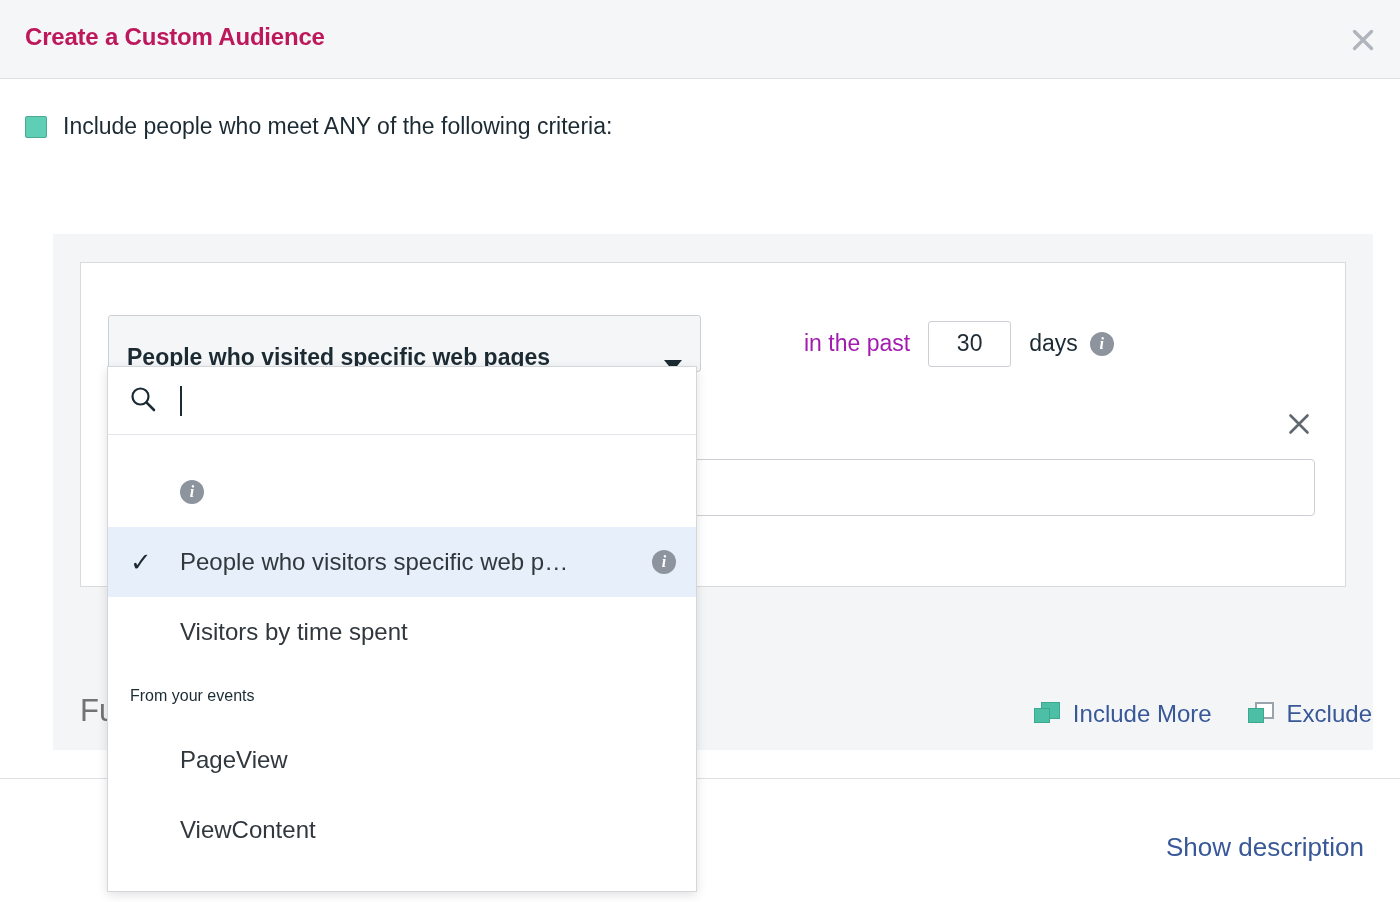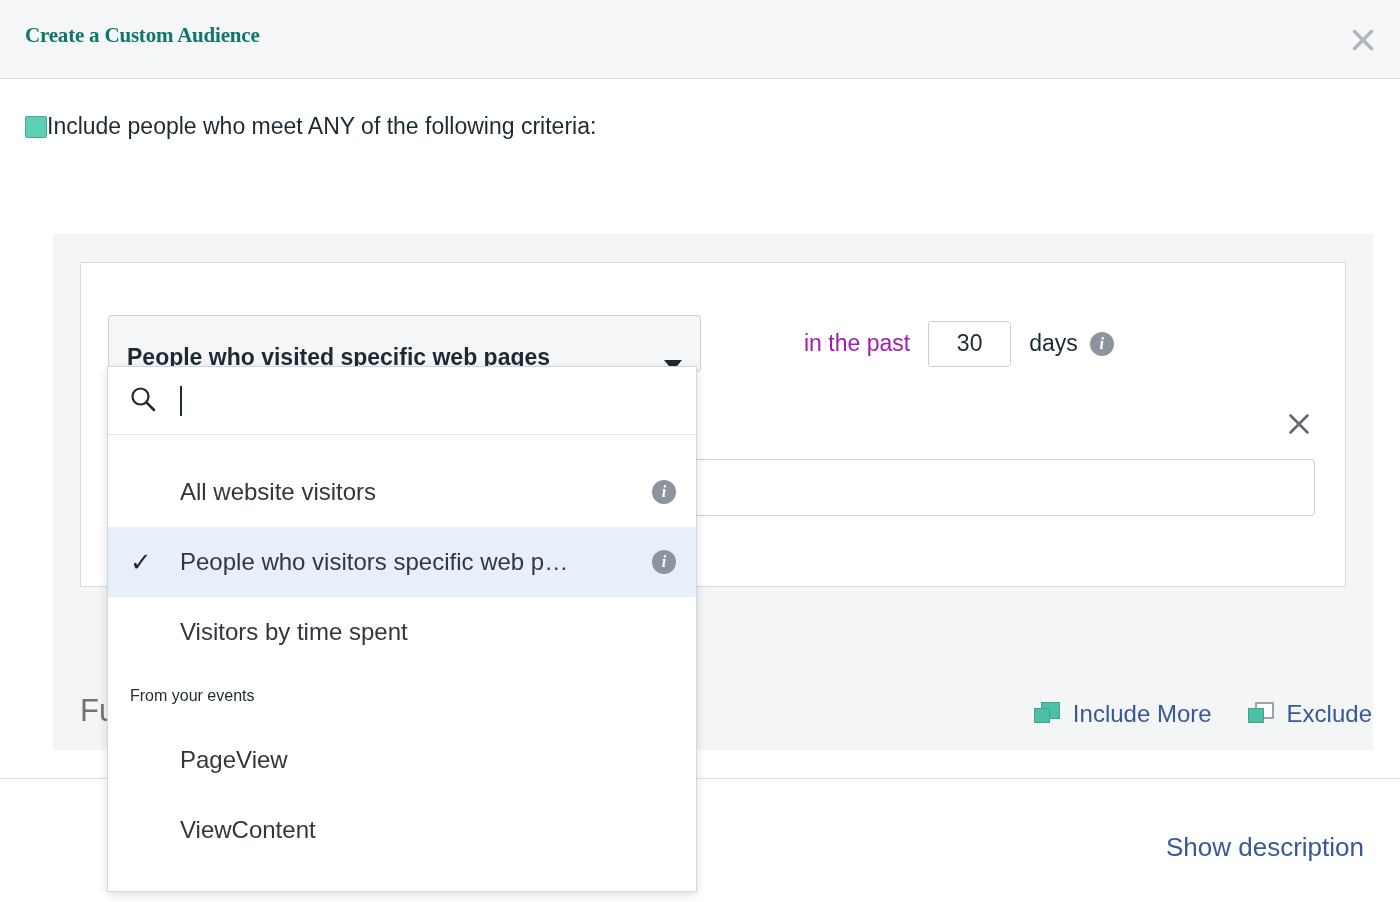--- a/index.html
+++ b/index.html
@@ -23,25 +23,24 @@
     width: 1400px;
     height: 79px;
     background: #f5f6f7;
     border-bottom: 1px solid #dddfe2;
     box-sizing: border-box;
   }
   .modal-title {
     position: absolute;
     left: 25px;
     top: 23px;
-    font-size: 21px;
+    font-size: 24px;
     font-weight: bold;
-    color: #0f766e;
+    color: #be185d;
     letter-spacing: -0.2px;
-    font-family: Liberation Serif, serif;
   }
   .close-btn {
     position: absolute;
     right: 18px;
     top: 21px;
     width: 38px;
     height: 38px;
     cursor: pointer;
     display: flex;
     align-items: center;
@@ -69,21 +68,21 @@
   .include-swatch {
     width: 22px;
     height: 22px;
     background: #5ecfb4;
     border: 1px solid #4aa893;
     box-sizing: border-box;
     border-radius: 2px;
     flex: none;
   }
   .include-label {
-    margin-left: 0;
+    margin-left: 16px;
     font-size: 23px;
     color: #1c2b33;
     white-space: nowrap;
   }
 
   
   .criteria-panel {
     position: absolute;
     left: 53px;
     top: 154px;
@@ -463,21 +462,20 @@
     <span class="dd-caret-wrap">
       <span class="dd-caret"></span>
     </span>
   </div>
 
   <div class="dd-list">
     <div class="dd-spacer"></div>
 
     <div class="dd-item">
       <span class="dd-check"></span>
-      <span class="dd-label">All website visitors</span>
       <span class="info-icon">i</span>
     </div>
 
     <div class="dd-item selected">
       <span class="dd-check">✓</span>
       <span class="dd-label">People who visitors specific web p…</span>
       <span class="info-icon">i</span>
     </div>
 
     <div class="dd-item">

